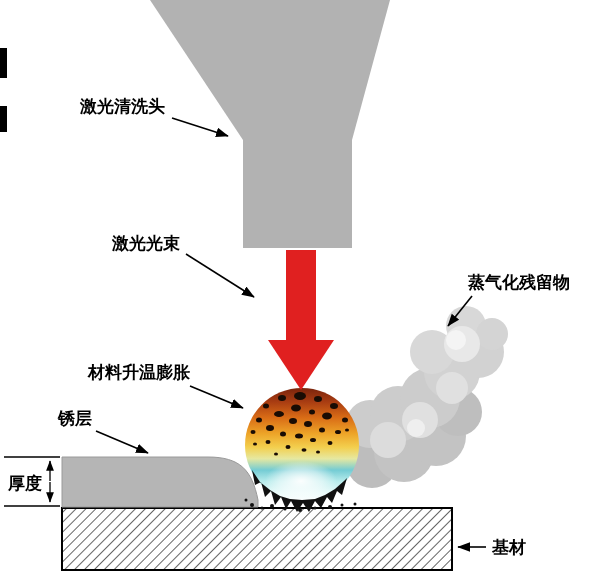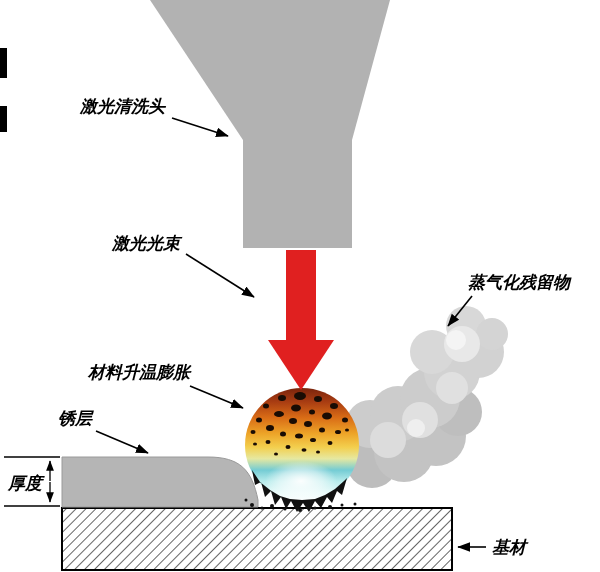--- a/index.html
+++ b/index.html
@@ -2,21 +2,20 @@
 <html><head>
 <meta charset="utf-8">
 <style>
   html,body{margin:0;padding:0;background:#ffffff;}
   .canvas{
     position:relative;
     width:600px;height:572px;
     background:#ffffff;
     font-family:"DejaVu Sans", sans-serif;
     overflow:hidden;
-    font-style:italic;
   }
   svg{display:block;}
   text.lbl{
     font-family:"DejaVu Sans", sans-serif;
     font-size:17px;
     font-weight:600;
     fill:#000000;
   }
 </style>
 </head>

